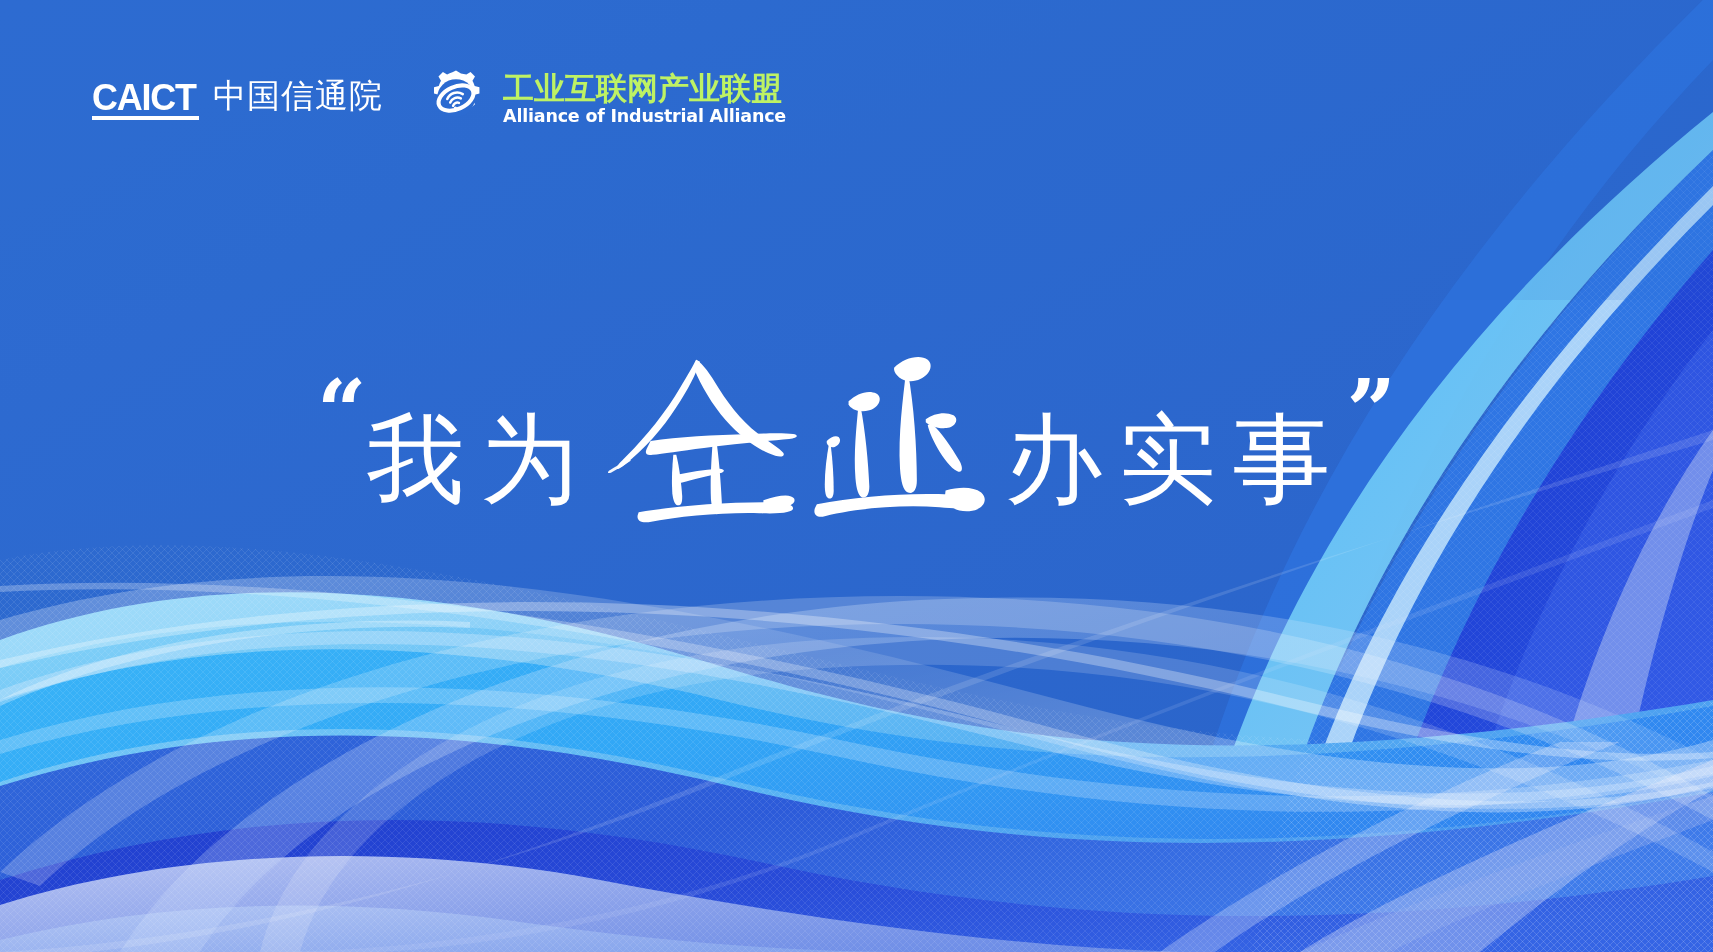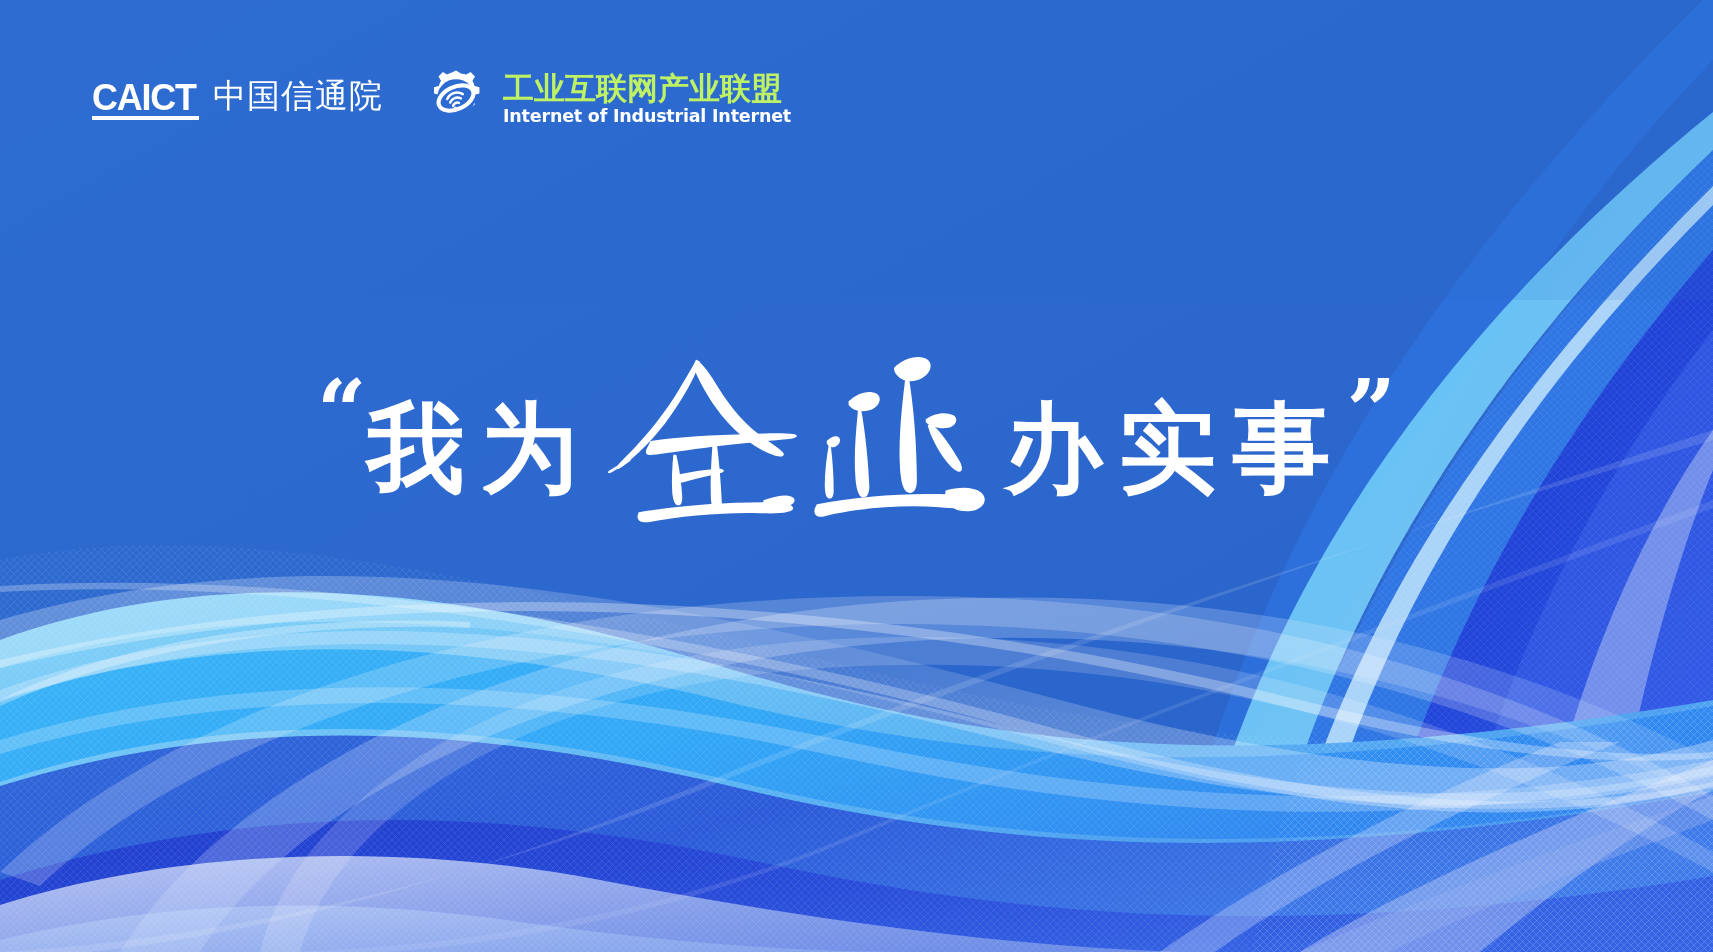--- a/index.html
+++ b/index.html
@@ -122,26 +122,26 @@
     color:#ffffff;
     line-height:1;
     position:relative;
     top:-26px;
   }
   .hl-quote.close { top:-26px; }
 
   .hl-plain {
     font-family:"DejaVu Sans", sans-serif;
     font-size:98px;
-    font-weight:bold;
+    font-weight:normal;
     color:#ffffff;
     letter-spacing:16px;
     line-height:1;
     position:relative;
-    top:11px;
+    top:22px;
   }
   .hl-brush {
     position:relative;
     width:396px;
     height:200px;
     flex:0 0 auto;
     margin:0 4px 0 10px;
   }
   .hl-brush svg { display:block; width:100%; height:100%; }
 </style>
@@ -353,21 +353,21 @@
           <g transform="translate(32,33)" fill="none" stroke="#ffffff" stroke-width="2.6" stroke-linecap="round">
             <path d="M-9 -1 A 11 11 0 0 1 7 -6"></path>
             <path d="M-6 2.6 A 8 8 0 0 1 5 -1.6"></path>
             <path d="M-3 6 A 4.6 4.6 0 0 1 3 3"></path>
             <circle cx="-0.6" cy="8.4" r="1.7" fill="#ffffff" stroke="none"></circle>
           </g>
         </svg>
       </span>
       <div class="aii-text">
         <div class="aii-cn">工业互联网产业联盟</div>
-        <div class="aii-en">Internet of Industrial Internet</div>
+        <div class="aii-en">Alliance of Industrial Alliance</div>
       </div>
     </div>
   </div>
 
   <div id="headline">
     <div class="hl-row">
 
       <span class="hl-quote open">“</span>
 
       <span class="hl-plain">我为</span>

